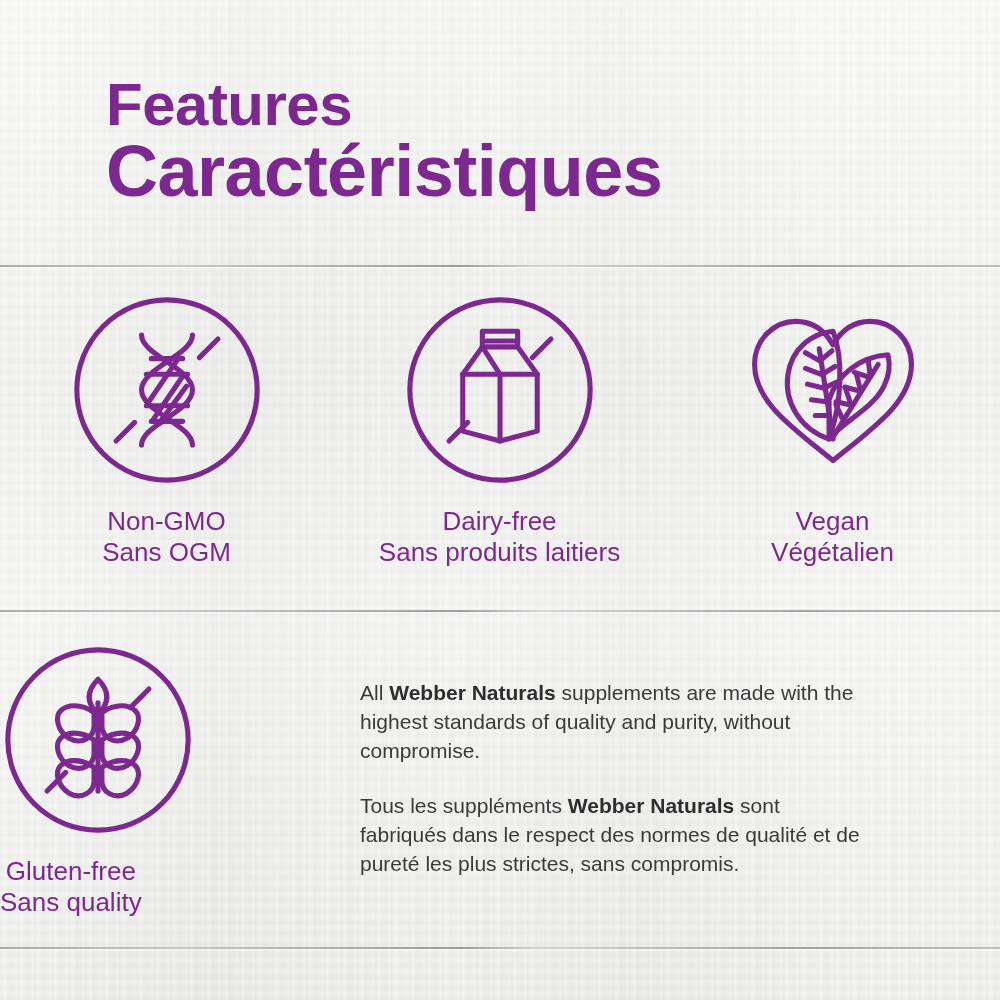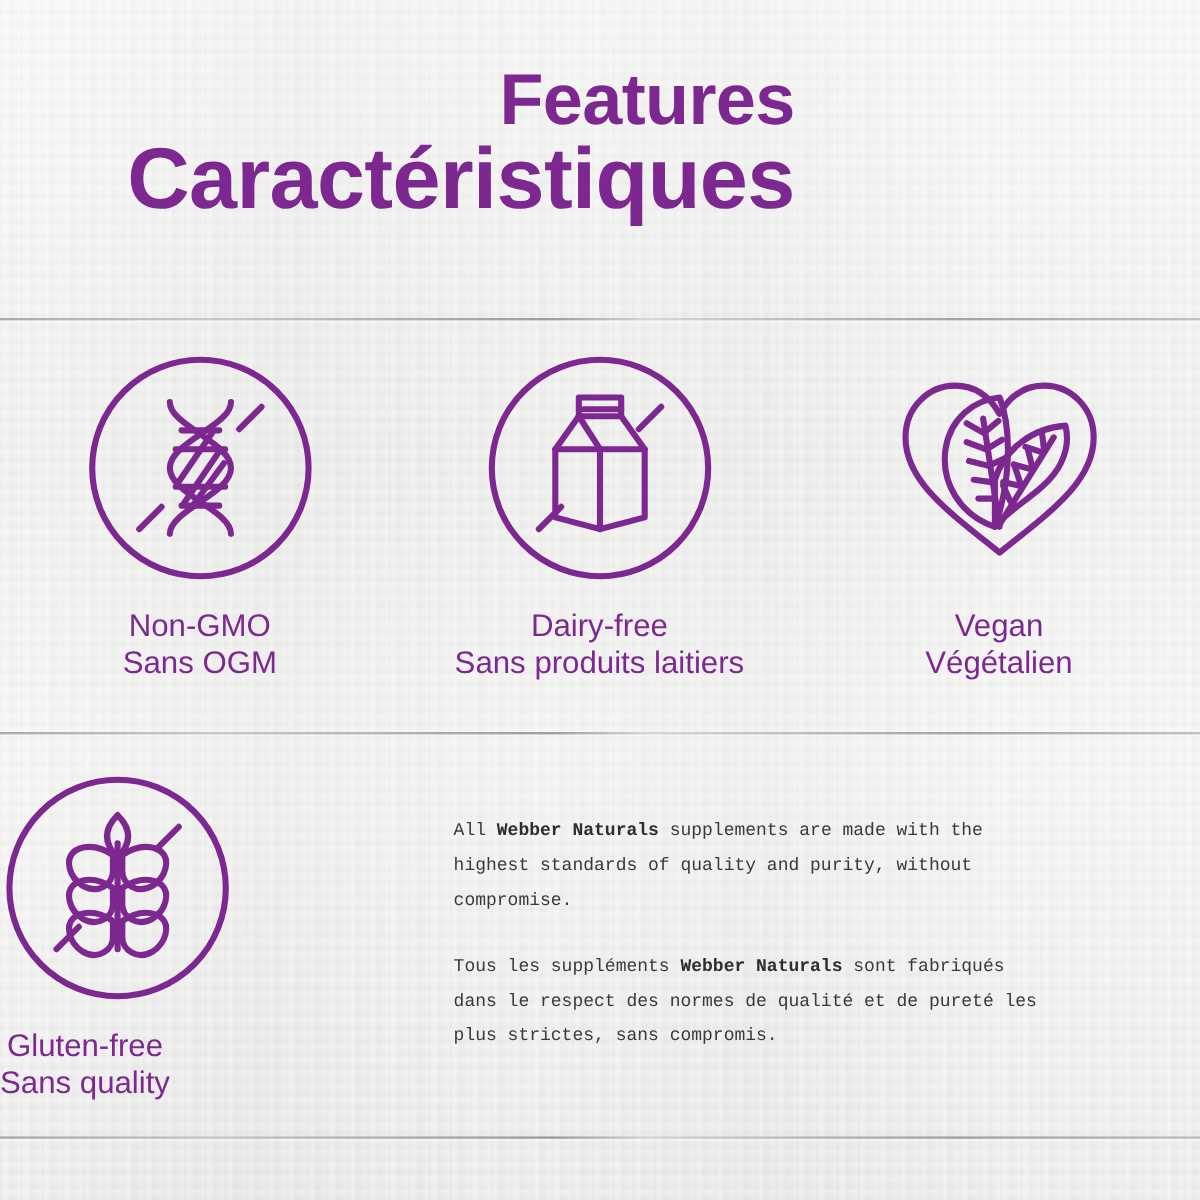--- a/index.html
+++ b/index.html
@@ -44,28 +44,27 @@
       rgba(105,105,108,0.58) 80%,
       rgba(130,130,133,0.45) 100%);
     box-shadow:0 1px 2px rgba(255,255,255,0.65);
   }
   .seam1{top:265px;}
   .seam2{top:610px;}
   .seam3{top:947px;}
 
   .title{
     position:absolute;
-    left:106px;top:50px;
+    left:106px;top:72px;
     color:#7d2791;
     font-weight:bold;
     font-size:60px;
     line-height:66px;
     letter-spacing:-0.5px;
     white-space:nowrap;
-    text-align:right;
   }
   .title .l2{font-size:72px;}
 
   .icon-row{
     position:absolute;
     left:0;top:290px;
     width:1000px;
     display:flex;
   }
   .cell{
@@ -97,25 +96,24 @@
     flex-direction:column;
     align-items:flex-start;
   }
   .bottom-left .art{height:200px;display:flex;align-items:center;justify-content:center;}
   .bottom-right{
     width:560px;
     padding-top:38px;
   }
   .para{
     color:#3a3a3a;
-    font-size:15px;
+    font-size:21px;
     line-height:29px;
-    margin:0 0 26px 18px;
+    margin:0 0 26px 0;
     max-width:500px;
-    font-family:Liberation Mono, monospace;
   }
   .para b{font-weight:bold;color:#2e2e2e;}
 </style>
 </head>
 <body>
 
 <div class="page">
   <div class="grain"></div>
   <div class="plank-seam seam1"></div>
   <div class="plank-seam seam2"></div>

